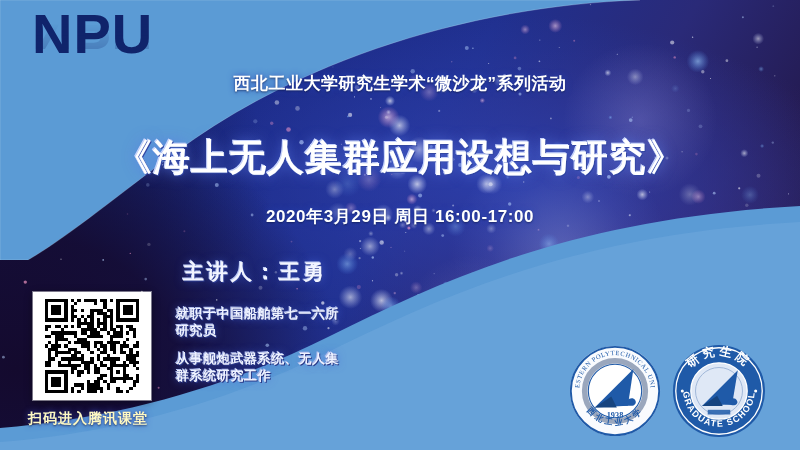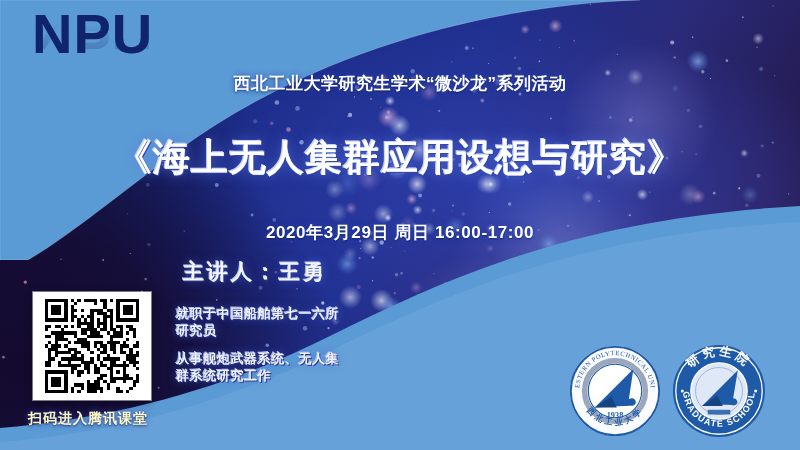--- a/index.html
+++ b/index.html
@@ -98,21 +98,21 @@
     font-family:"DejaVu Serif","Liberation Serif",serif;
     font-size:37px;font-weight:bold;color:#ffffff;
     letter-spacing:1px;
     text-shadow:
       0 0 1px #7f9adf,
       1px 1px 0 #2d3f9c,
       -1px -1px 0 #cfd9ff,
       0 0 14px rgba(90,120,230,.85);
   }
   .datetime{
-    left:0;right:0;top:221px;text-align:center;
+    left:0;right:0;top:205px;text-align:center;
     font-size:17px;font-weight:bold;color:#ffffff;
     letter-spacing:.6px;
     text-shadow:0 0 6px rgba(40,70,190,.9),0 1px 2px rgba(0,0,0,.5);
   }
 
   
   .speaker{
     left:183px;top:258px;
     font-family:"DejaVu Serif","Liberation Serif",serif;
     font-size:21px;font-weight:bold;color:#f2f5ff;

